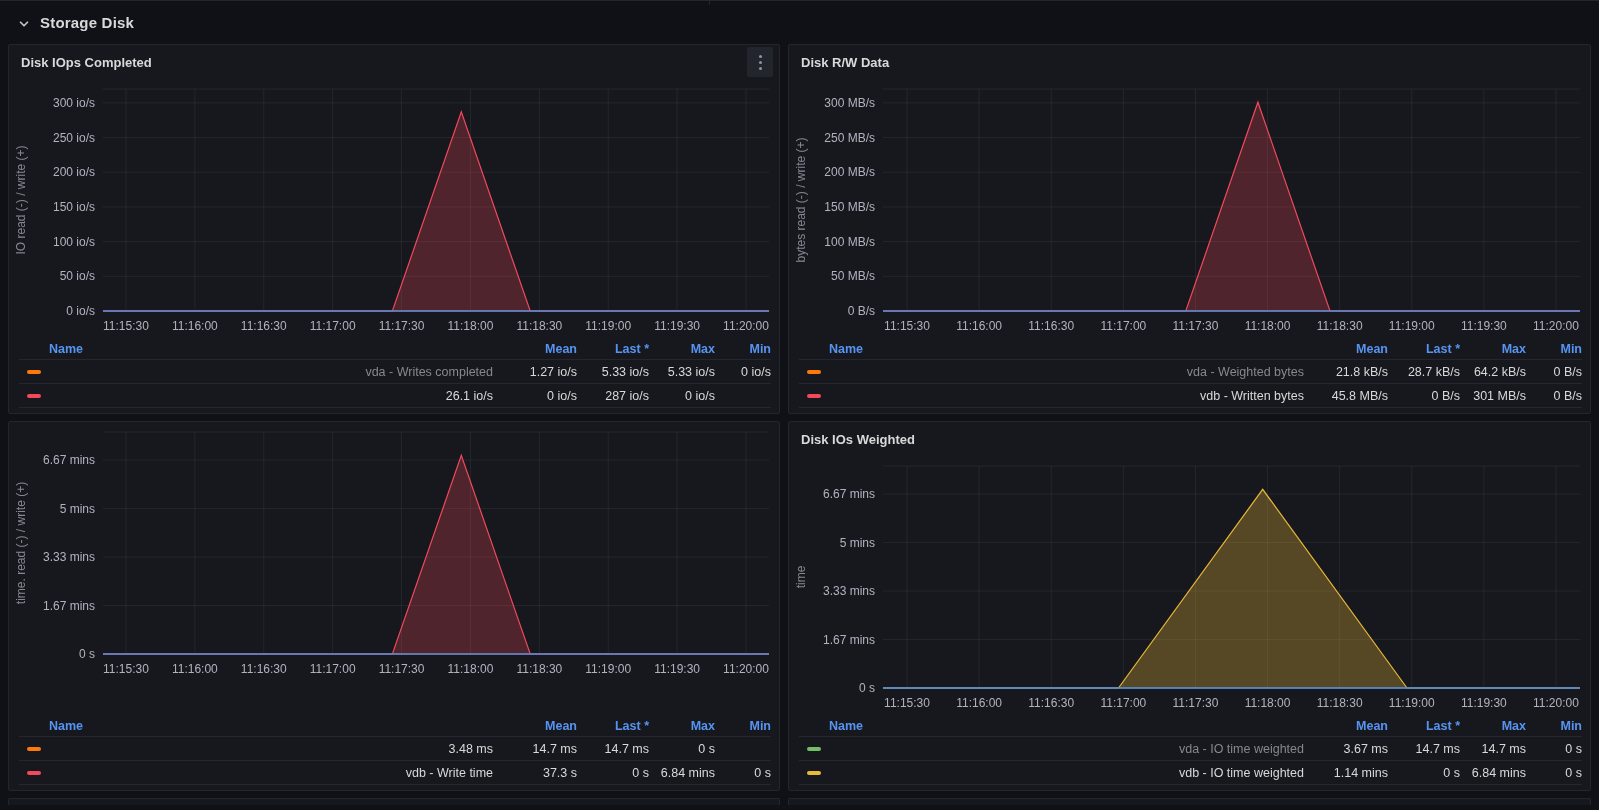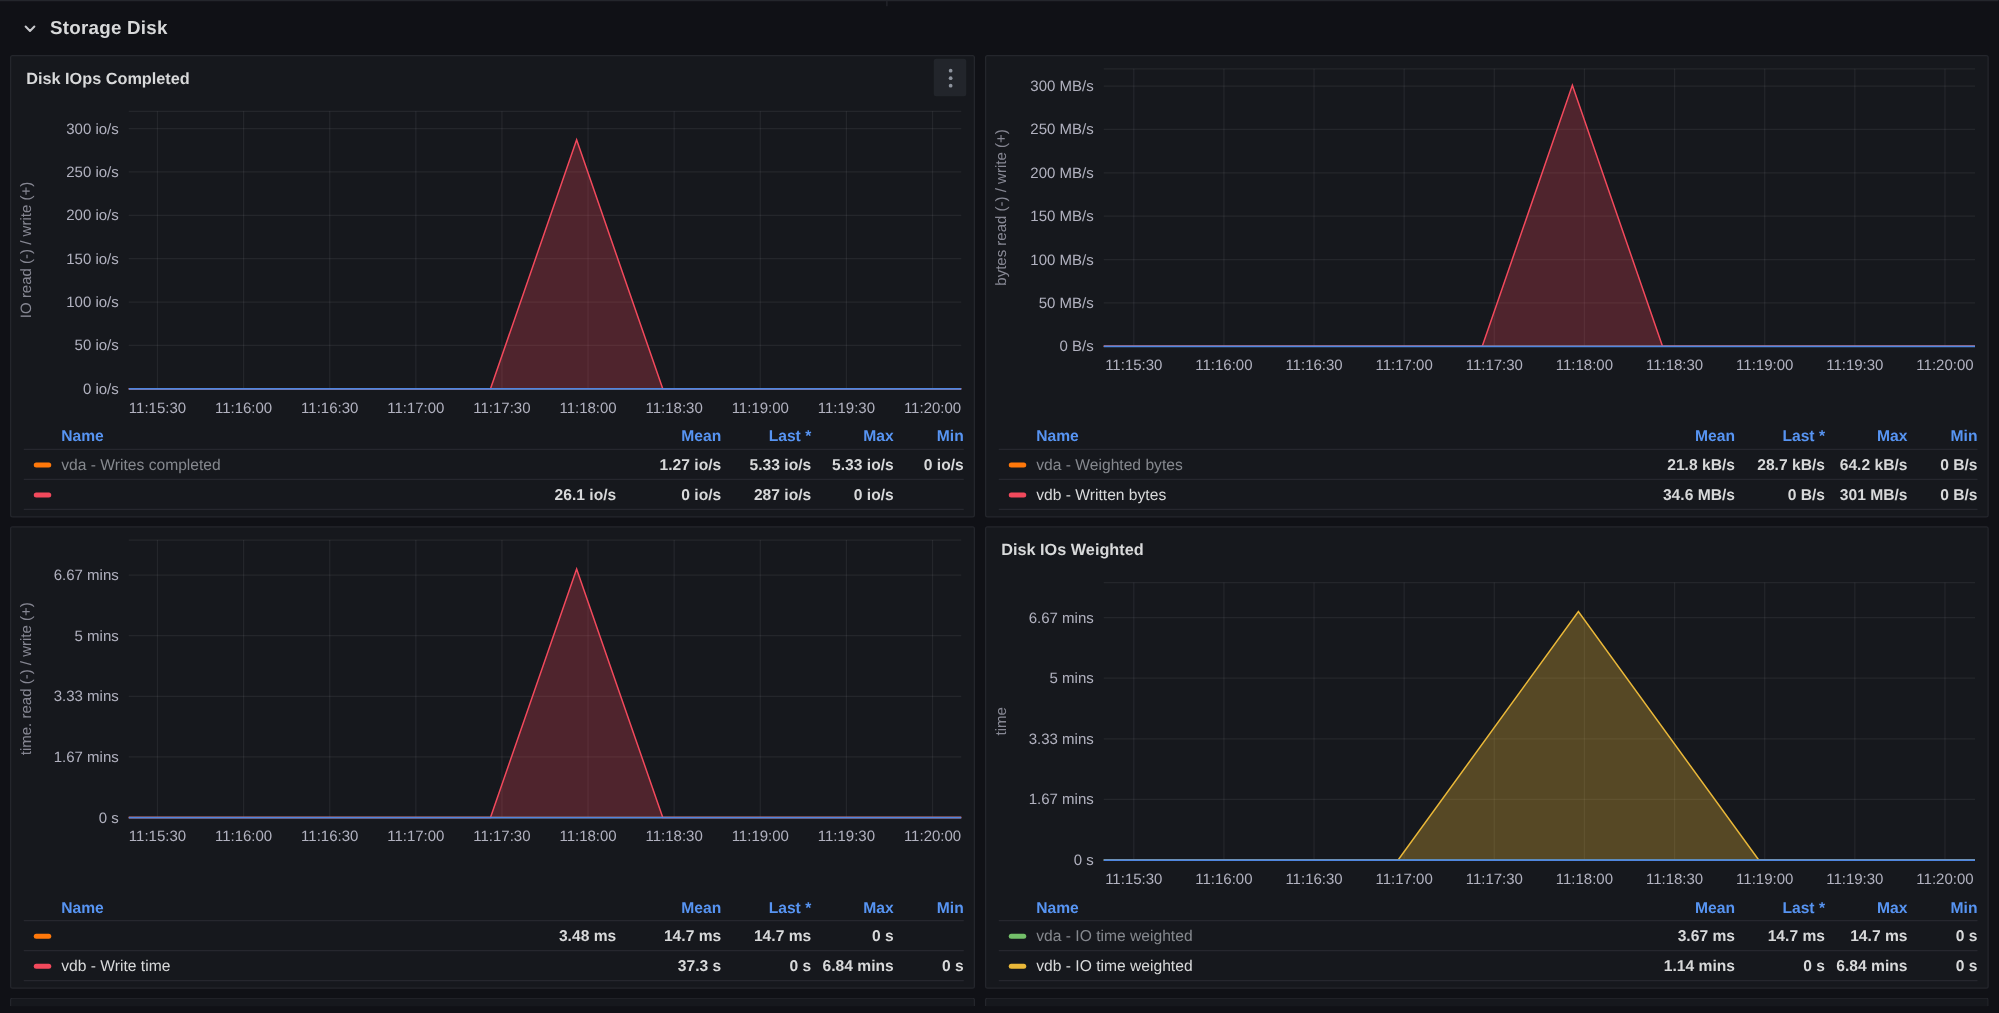--- a/index.html
+++ b/index.html
@@ -65,22 +65,22 @@
   .lg-row {
     display:grid;
     grid-template-columns: 30px 1fr 84px 72px 66px 56px;
     align-items:center;
     height:24px;
     border-bottom: 1px solid var(--grid_strong,#24262D);
   }
   .lg-head { height:21px; }
   .lg-head > span { color: var(--legend_header,#5794F2); font-weight:600; }
   .lg-name-h { grid-column: 2; text-align:left; }
-  .lg-stat { text-align:right; color:var(--title_text,#D8D9DA); font-weight:700; }
-  .lg-name { color: var(--title_text,#D8D9DA); cursor:pointer; white-space:nowrap; overflow:hidden; }
+  .lg-stat { text-align:right; color:var(--title_text,#D8D9DA); font-weight:400; }
+  .lg-name { color: var(--title_text,#D8D9DA); cursor:pointer; white-space:nowrap; overflow:hidden;text-align:right; }
   .lg-name.dimmed { color: var(--dimmed_text,#85888E); }
   .swatch-cell { display:flex; align-items:center; padding-left:8px; }
   .swatch { width:14px; height:4px; border-radius:2px; display:inline-block; cursor:pointer; }
 </style>
 </head>
 <body>
 
 <div class="top-line"></div>
 <div class="top-nub"></div>
 
@@ -170,20 +170,23 @@
           </span>
           <span class="lg-stat">26.1 io/s</span>
           <span class="lg-stat">0 io/s</span>
           <span class="lg-stat">287 io/s</span>
           <span class="lg-stat">0 io/s</span>
         </div>
       </div>
   </section>
 
   <section class="panel">
+    <header class="panel-header">
+      <h2 class="panel-title">Disk R/W Data</h2>
+    </header>
     <div class="chart">
         <svg width="801" height="260">
           <line x1="118.0344827586207" y1="10" x2="118.0344827586207" y2="232" stroke="rgba(204,204,220,0.08)"></line>
           <line x1="190.13793103448276" y1="10" x2="190.13793103448276" y2="232" stroke="rgba(204,204,220,0.08)"></line>
           <line x1="262.2413793103448" y1="10" x2="262.2413793103448" y2="232" stroke="rgba(204,204,220,0.08)"></line>
           <line x1="334.3448275862069" y1="10" x2="334.3448275862069" y2="232" stroke="rgba(204,204,220,0.08)"></line>
           <line x1="406.44827586206895" y1="10" x2="406.44827586206895" y2="232" stroke="rgba(204,204,220,0.08)"></line>
           <line x1="478.55172413793105" y1="10" x2="478.55172413793105" y2="232" stroke="rgba(204,204,220,0.08)"></line>
           <line x1="550.655172413793" y1="10" x2="550.655172413793" y2="232" stroke="rgba(204,204,220,0.08)"></line>
           <line x1="622.7586206896551" y1="10" x2="622.7586206896551" y2="232" stroke="rgba(204,204,220,0.08)"></line>
@@ -237,21 +240,21 @@
           <span class="lg-stat">21.8 kB/s</span>
           <span class="lg-stat">28.7 kB/s</span>
           <span class="lg-stat">64.2 kB/s</span>
           <span class="lg-stat">0 B/s</span>
         </div>
         <div class="lg-row">
           <span class="swatch-cell">
             <span class="swatch" style="background: rgb(242, 73, 92);"></span>
           </span>
           <span class="lg-name">vdb - Written bytes</span>
-          <span class="lg-stat">34.6 MB/s</span>
+          <span class="lg-stat">45.8 MB/s</span>
           <span class="lg-stat">0 B/s</span>
           <span class="lg-stat">301 MB/s</span>
           <span class="lg-stat">0 B/s</span>
         </div>
       </div>
   </section>
 
   <section class="panel">
     <div class="chart">
         <svg width="770" height="260">

